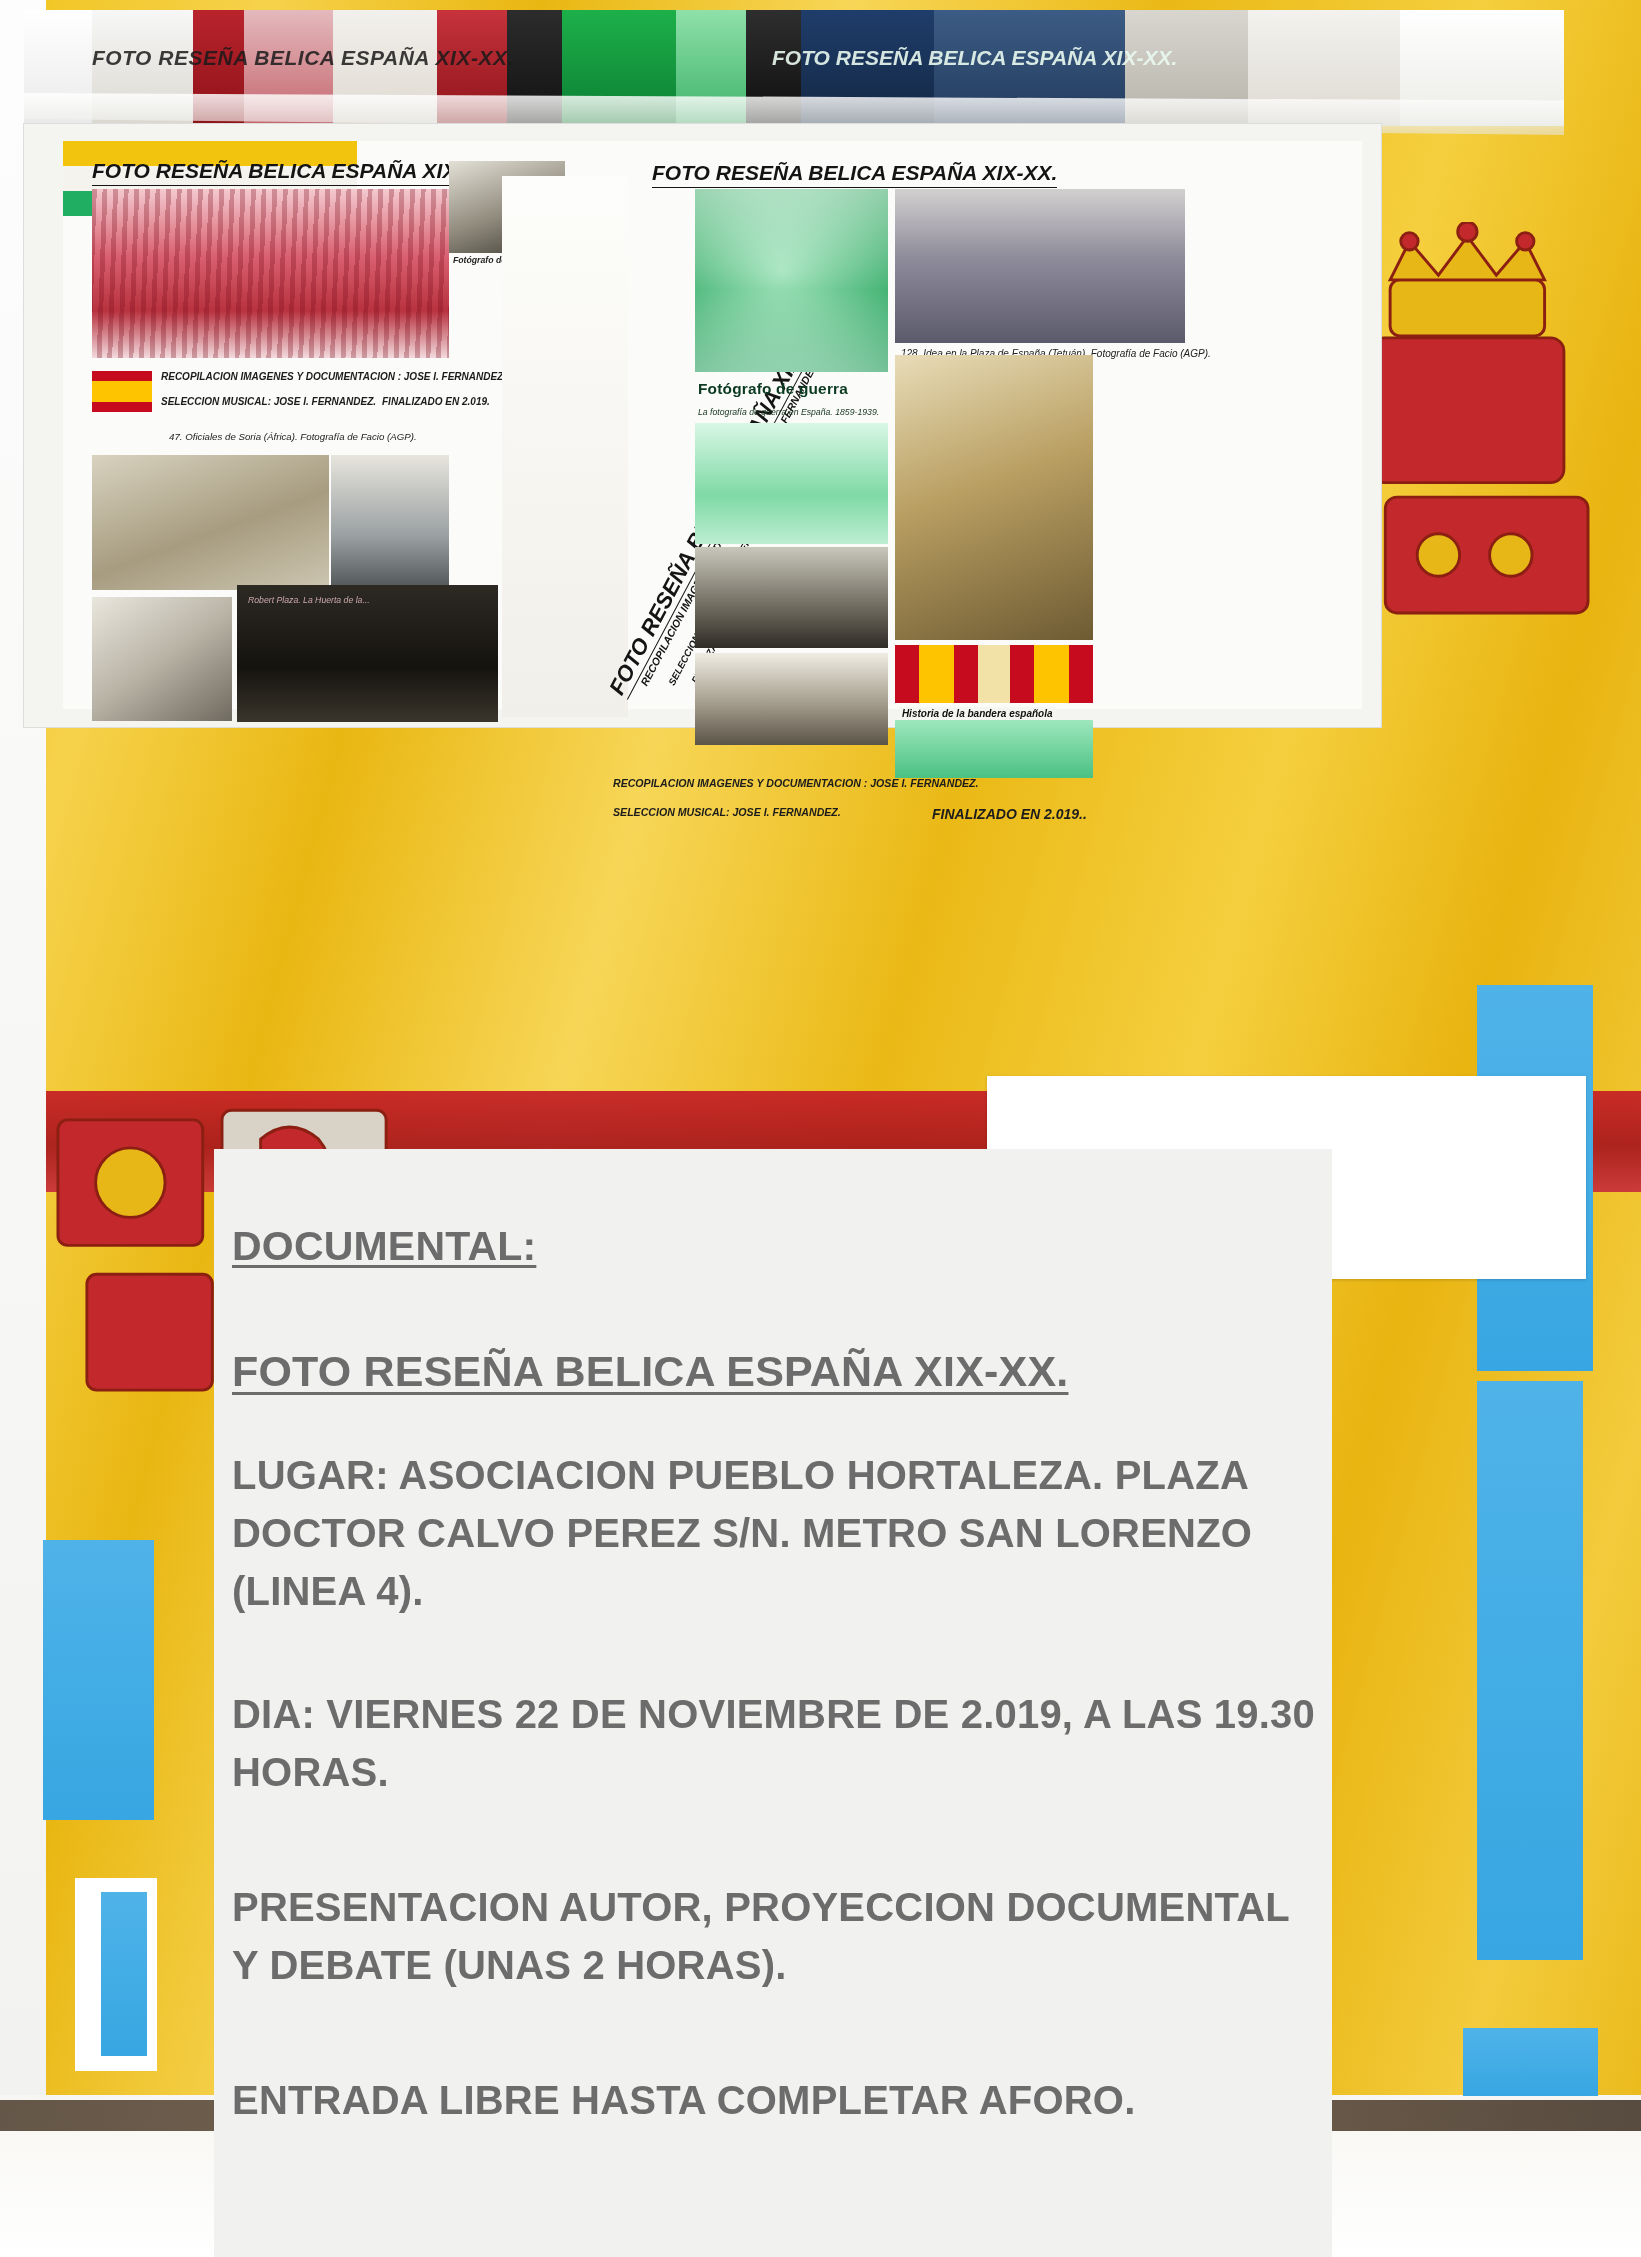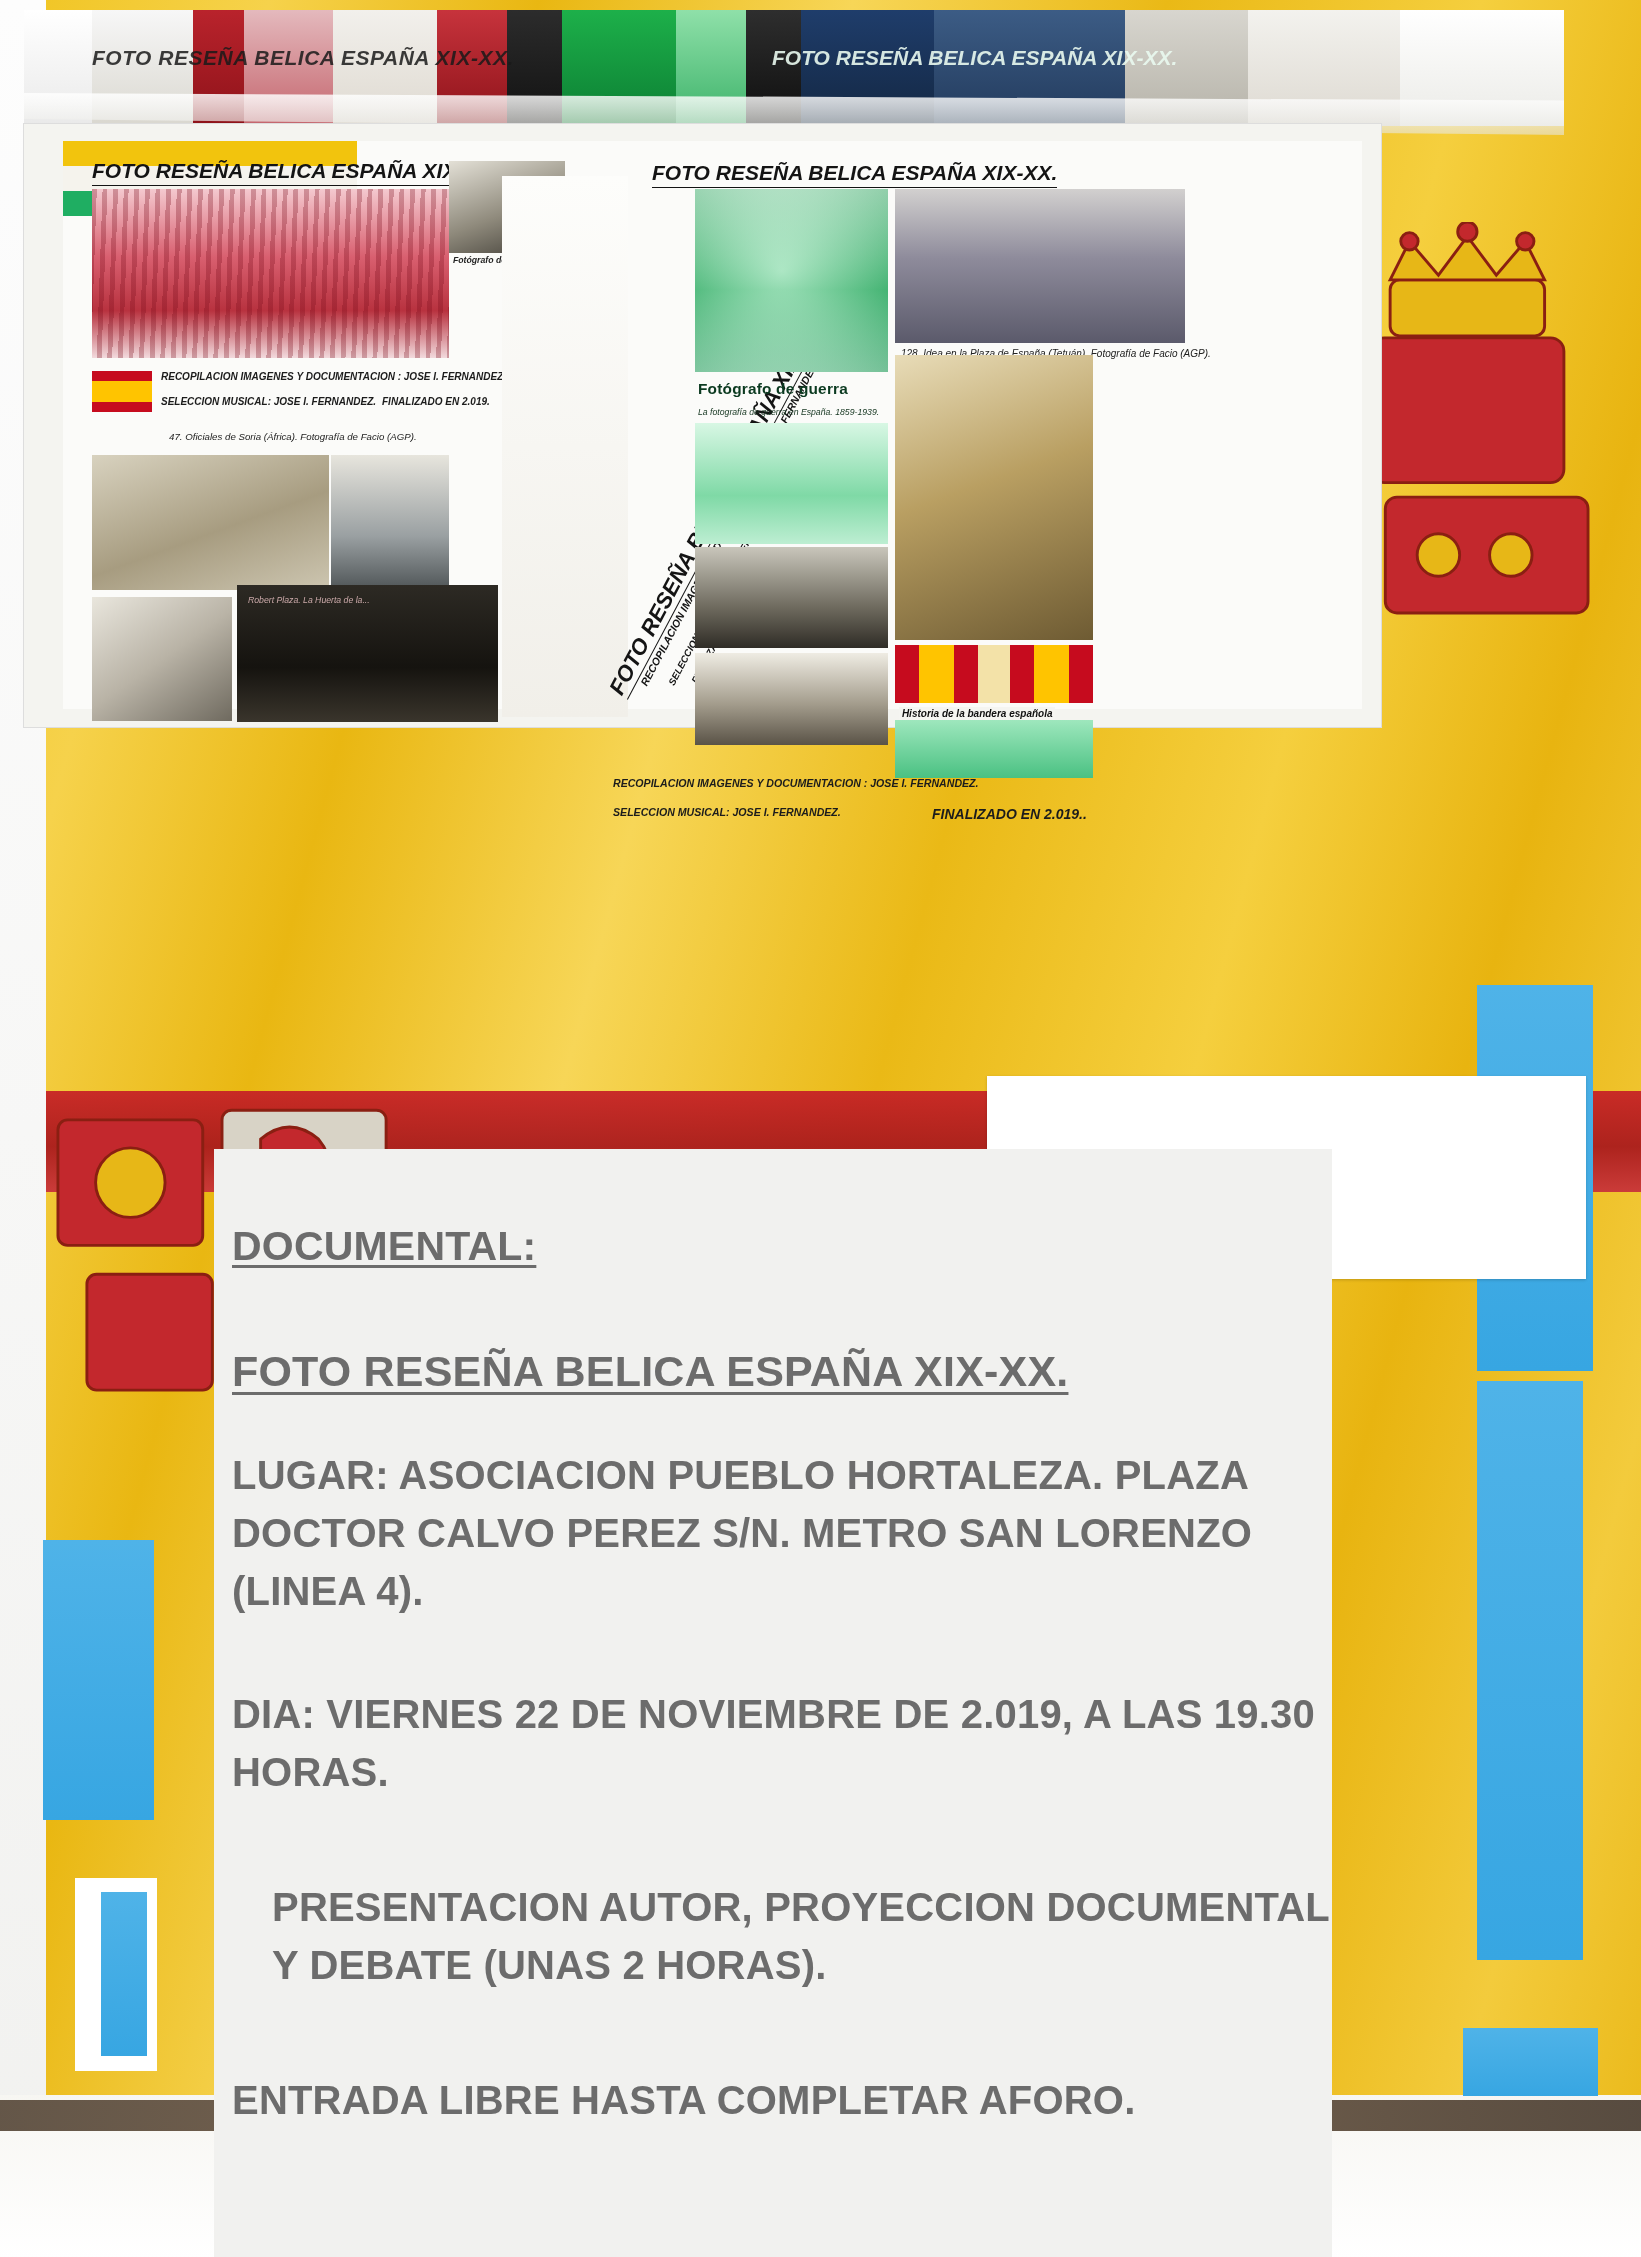--- a/index.html
+++ b/index.html
@@ -181,21 +181,21 @@
   .ptxt{
     position:absolute;color:#6c6c6c;font-weight:bold;letter-spacing:0.2px;
   }
   .t-head{left:232px;top:1159px;width:753px;font-size:41px;line-height:1.42;}
   .t-head u{text-decoration:underline;text-decoration-thickness:2.9px;text-underline-offset:4.8px;}
   .t-title{left:232px;top:1347px;width:1081px;font-size:43px;}
   .t-title u{text-decoration:underline;text-decoration-thickness:2.9px;text-underline-offset:5.8px;}
   .t-body{left:232px;font-size:40px;line-height:1.45;width:1091px;}
   .t-lugar{top:1446px;}
   .t-dia{top:1685px;}
-  .t-pres{top:1878px;margin-left:40px;}
+  .t-pres{top:1878px;}
   .t-entrada{top:2071px;}
 </style>
 </head>
 <body>
 
 <div class="bg"></div>
 <div class="bg-red-top"></div>
 <div class="bg-white-left"></div>
 <div class="bg-white-strip"></div>
 <div class="bg-dark-strip"></div>

